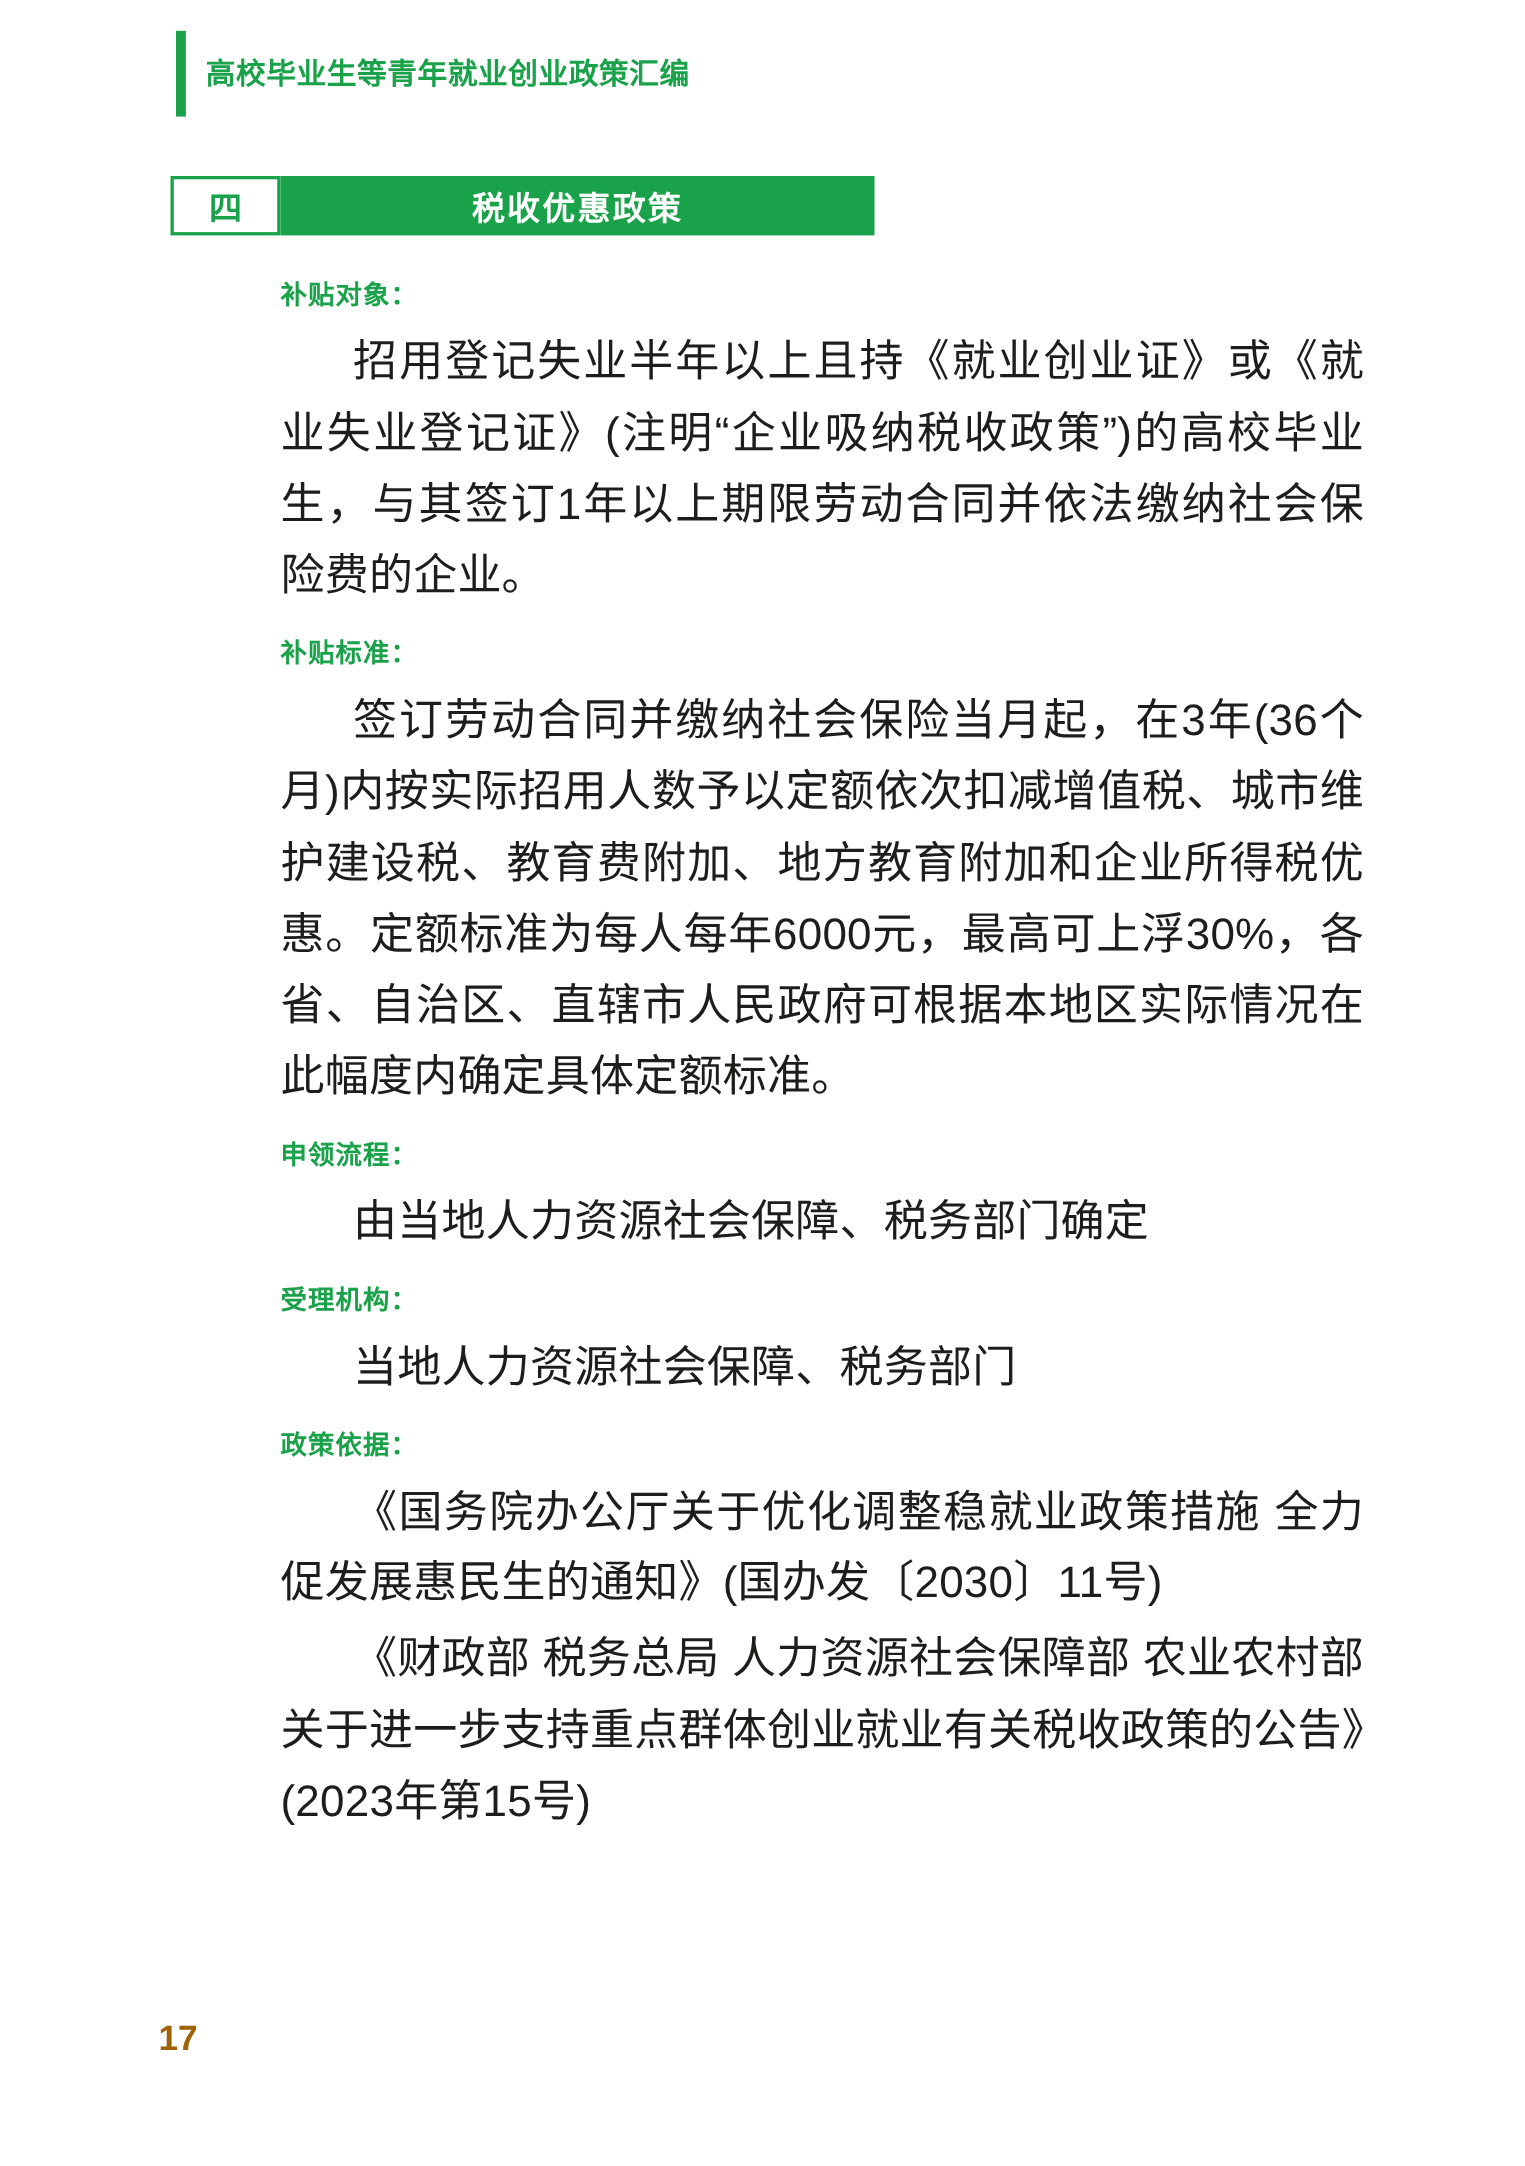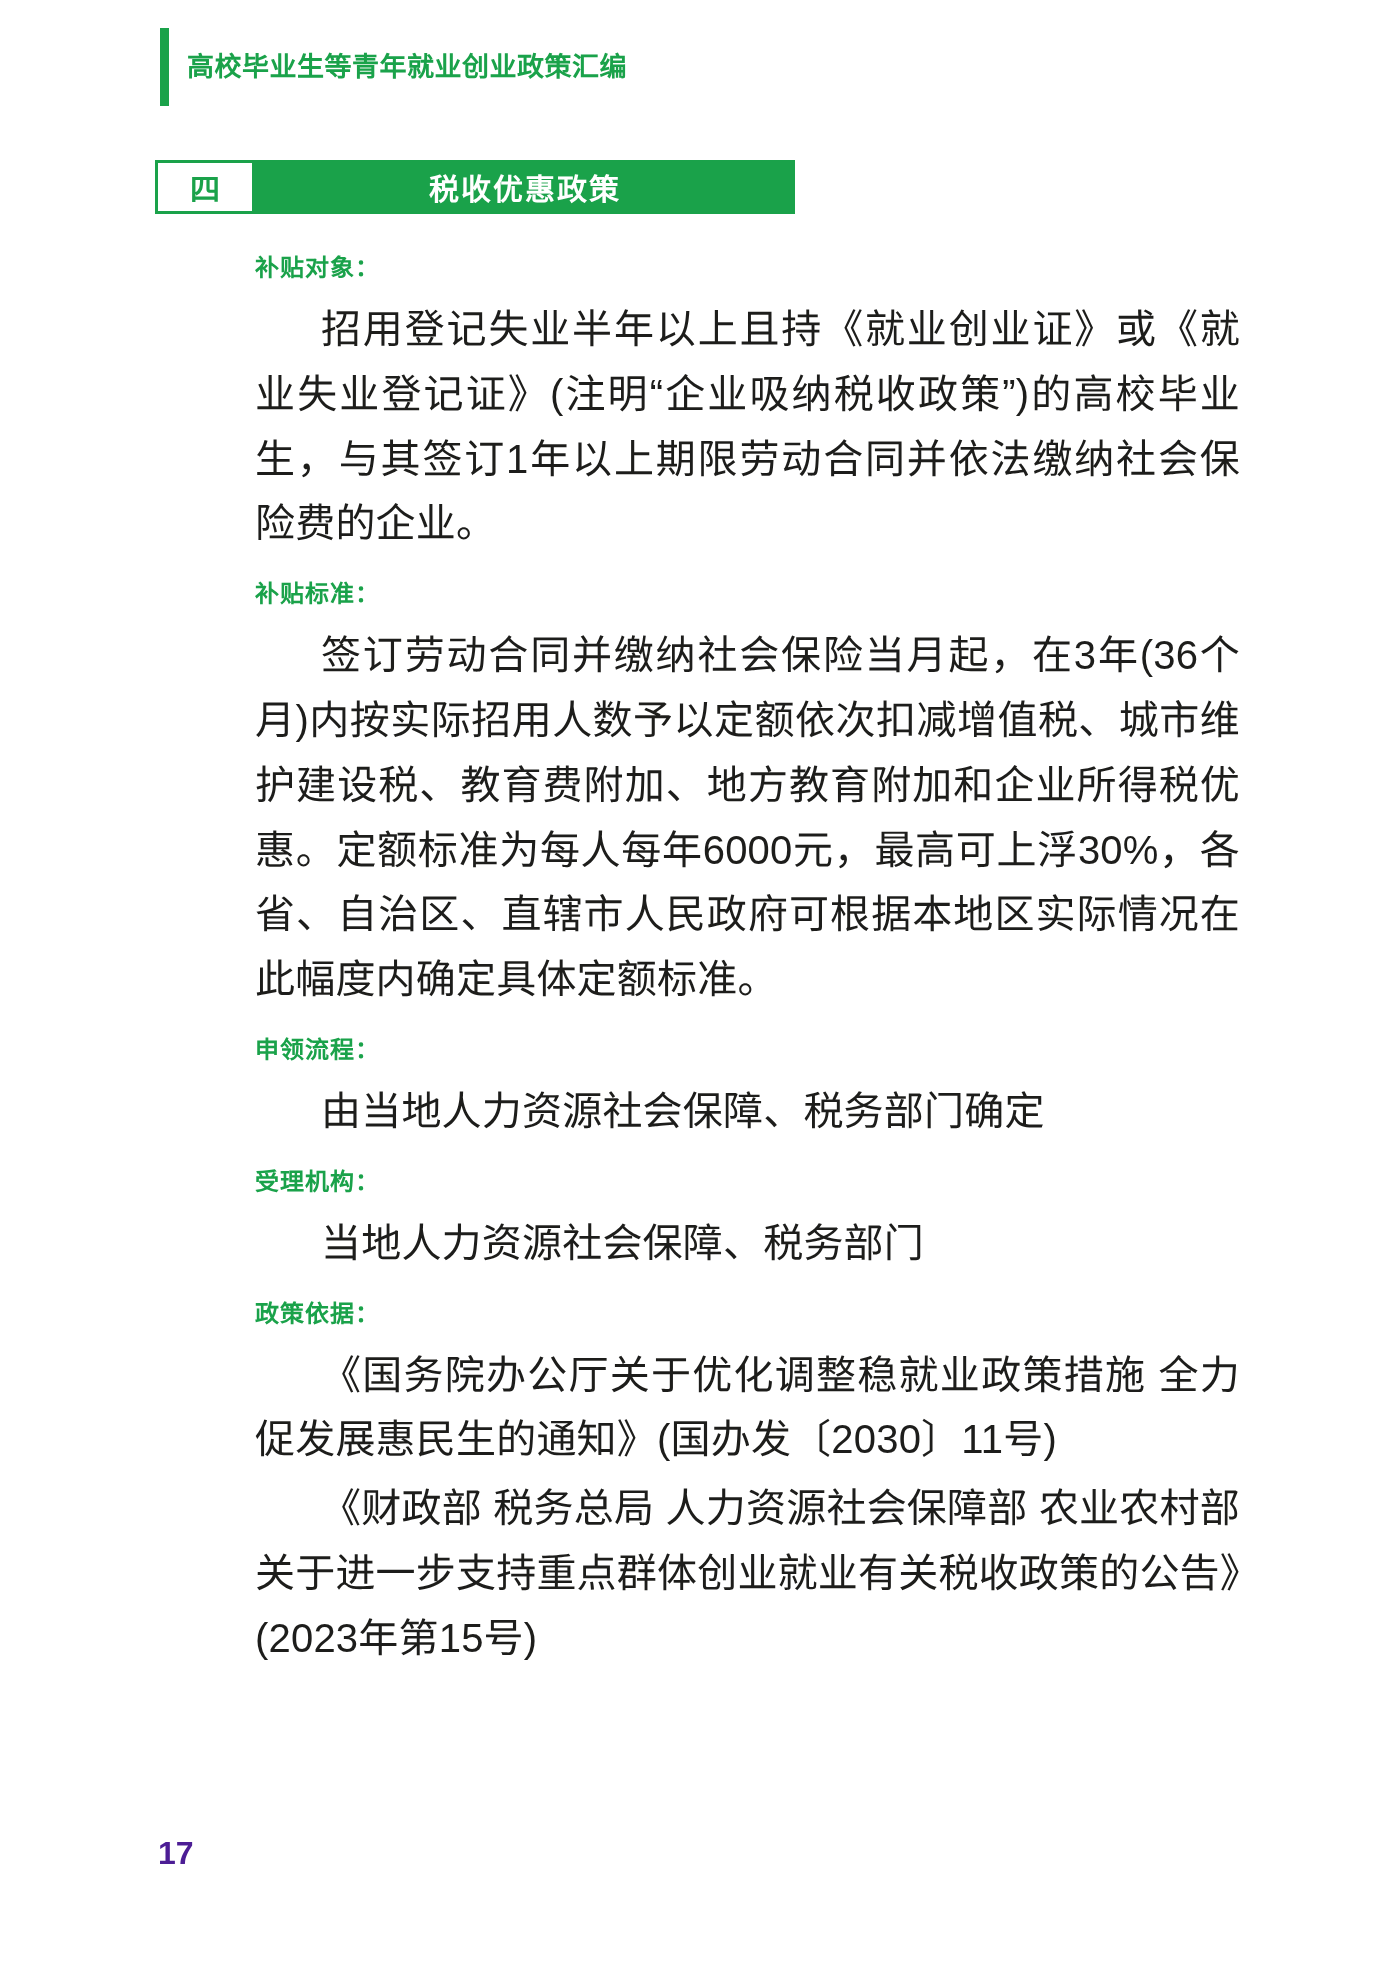--- a/index.html
+++ b/index.html
@@ -111,23 +111,23 @@
   .para.tight {
     margin-bottom: 4px;
   }
   .para.nogap {
     margin-bottom: 0;
   }
 
   
   .page-number {
     position: absolute;
-    left: 158px;
+    left: 144px;
     top: 1835px;
-    color: #4c1d95;
+    color: #a16207;
     font-size: 32px;
     font-weight: 700;
   }
 </style>
 </head>
 <body>
 
 <div class="page">
 
   <div class="header-row">

